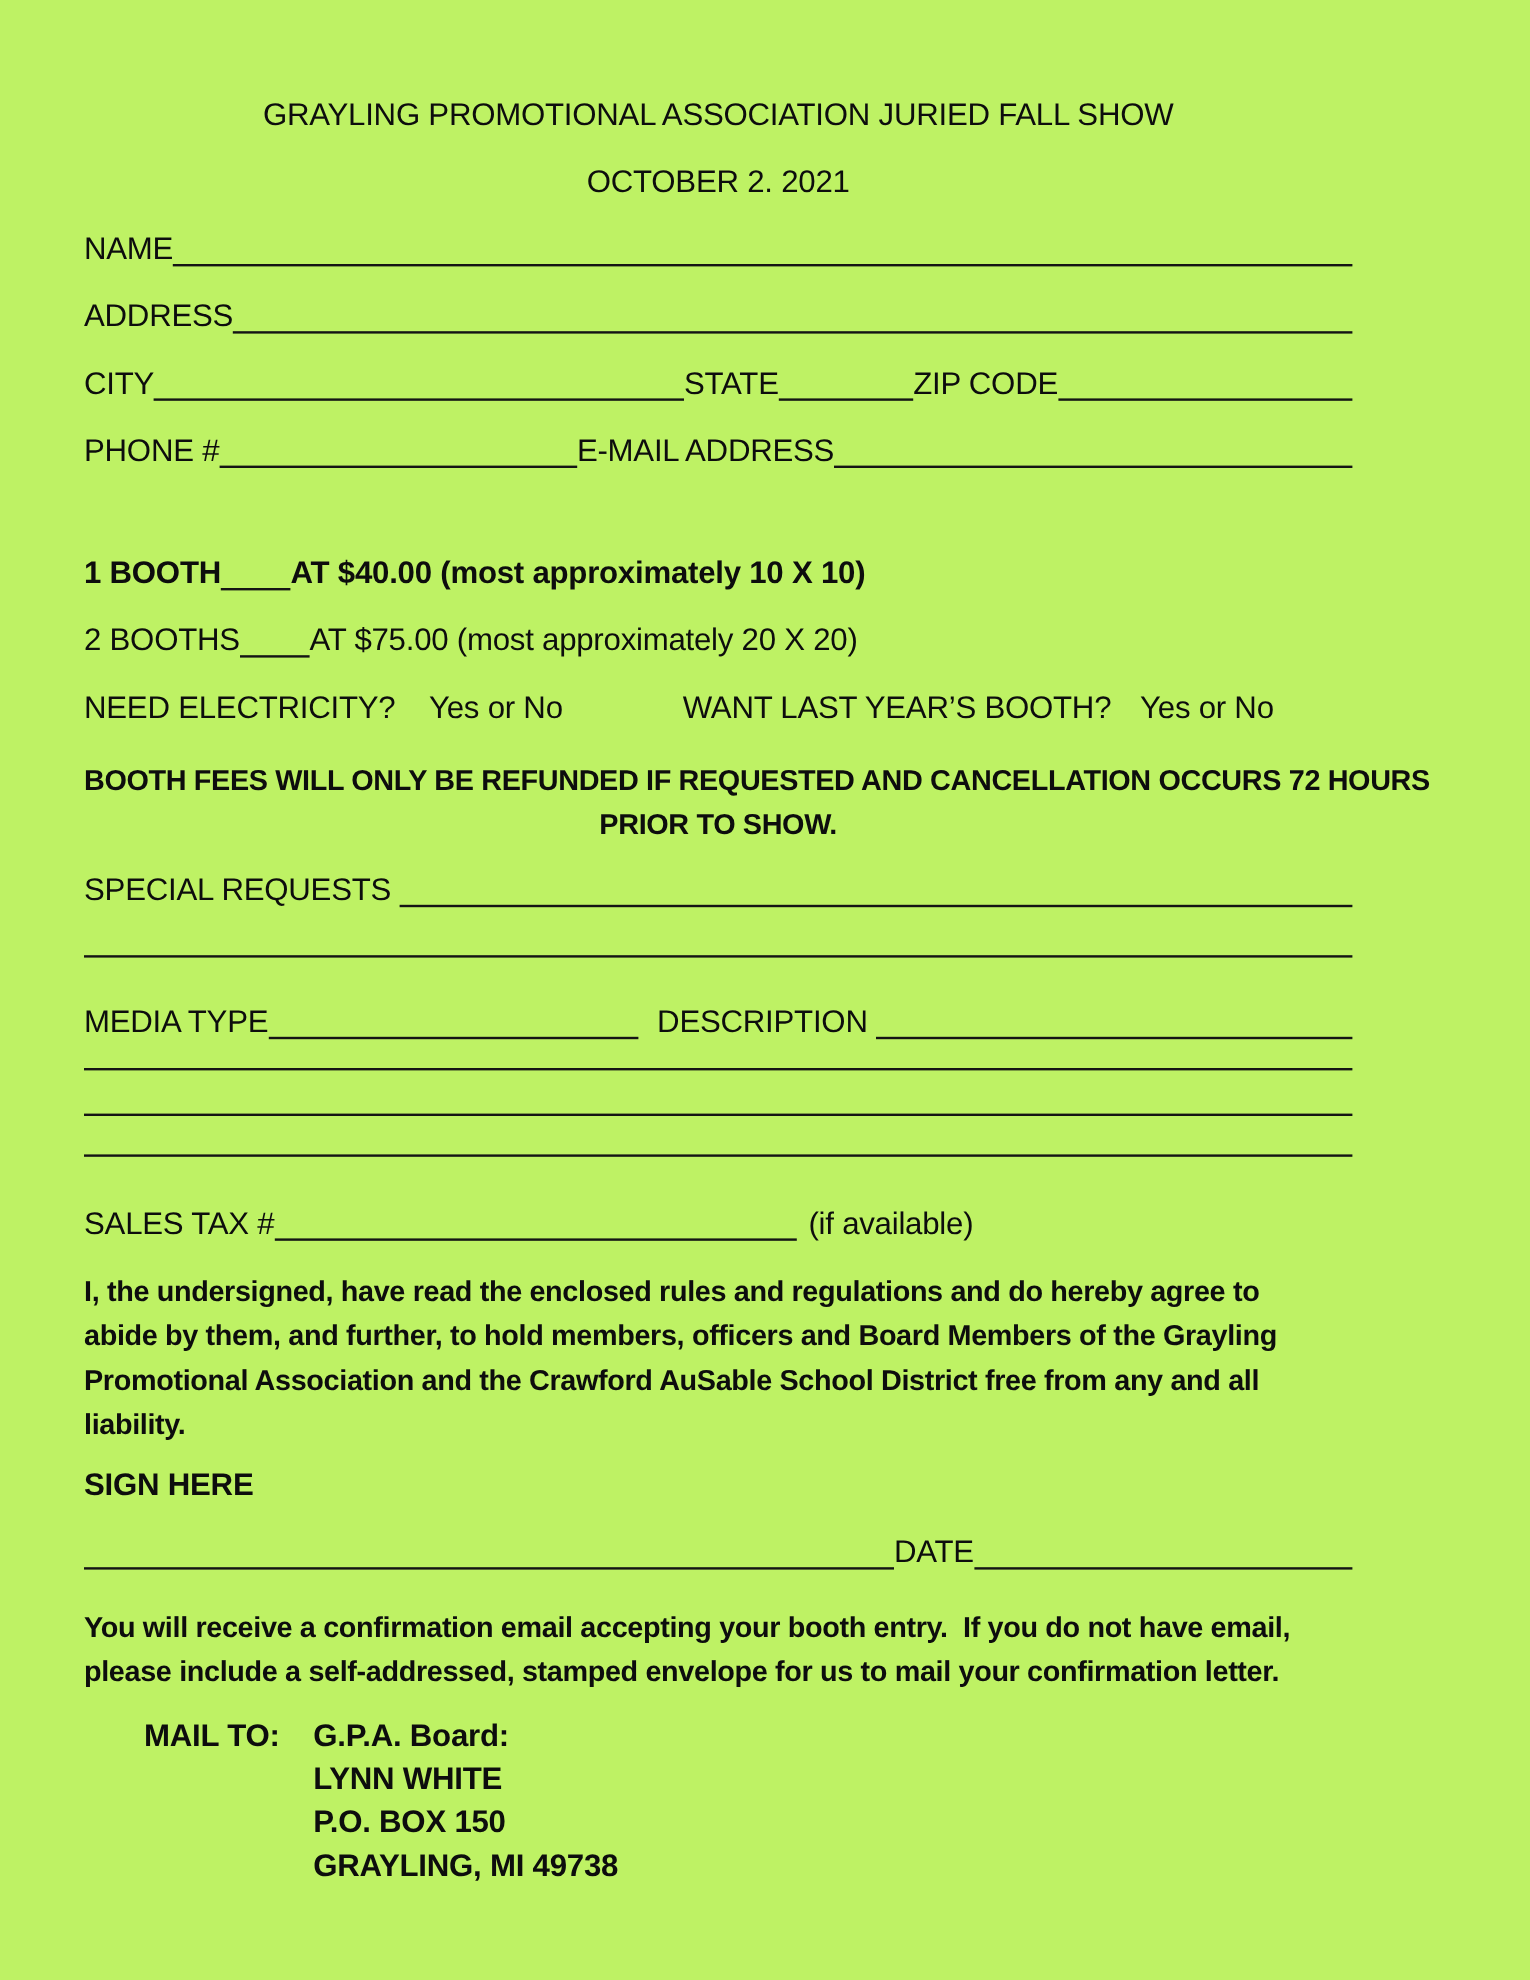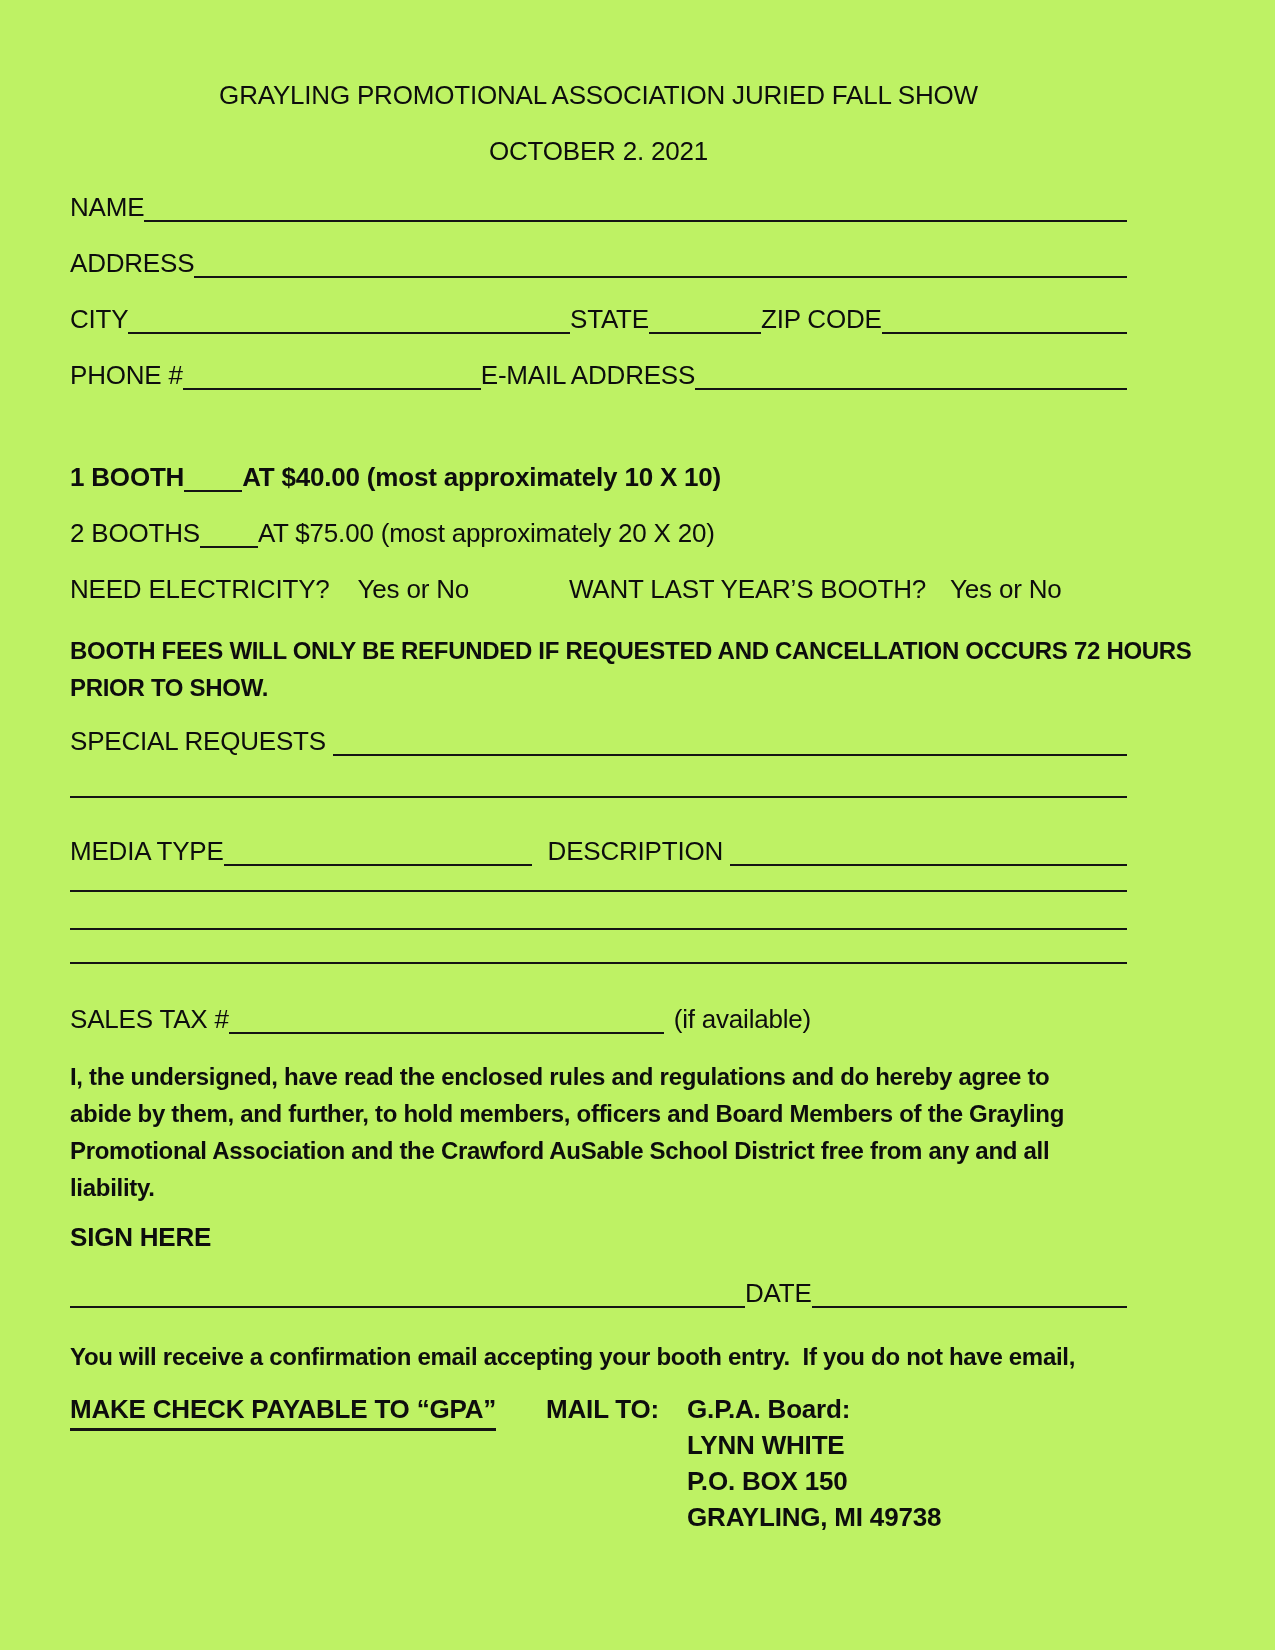--- a/index.html
+++ b/index.html
@@ -30,21 +30,21 @@
   .fill.w675 { flex: 0 0 675px; }
   .fill.grow18 { flex: 1.8 1 0; }
   .fill.grow1 { flex: 1 1 0; }
 
   .mt0 { margin-top: 0; }
   .mt8 { margin-top: 8px; }
   .mt12 { margin-top: 12px; }
   .mt16 { margin-top: 16px; }
   .mt20 { margin-top: 20px; }
   .mt24 { margin-top: 24px; }
-  .mt28 { margin-top: 28px; }
+  .mt28 { margin-top: 28px; text-align: center; }
   .mt30 { margin-top: 30px; }
   .mt38 { margin-top: 38px; justify-content: center; }
   .mt40 { margin-top: 40px; }
   .mt64 { margin-top: 72px; font-weight: bold; }
 
   .gap28 { margin-left: 28px; }
   .gap24 { margin-left: 24px; }
   .gap100 { margin-left: 100px; }
   .gap10 { margin-left: 10px; }
   .gap16 { margin-left: 16px; }
@@ -161,24 +161,24 @@
   </div>
 
   <div class="row mt26">
     <span class="fill w675"></span>
     <span class="lbl">DATE</span>
     <span class="fill"></span>
   </div>
 
   <div class="para mt30">
     <div class="pline">You will receive a confirmation email accepting your booth entry.  If you do not have email,</div>
+    <div class="pline">please include a self-addressed, stamped envelope for us to mail your confirmation letter.</div>
   </div>
 
   <div class="pay-block">
-    <span class="make-check">MAKE CHECK PAYABLE TO “GPA”</span>
     <span class="mail-to">MAIL TO:</span>
     <span class="addr">
       <div>G.P.A. Board:</div>
       <div>LYNN WHITE</div>
       <div>P.O. BOX 150</div>
       <div>GRAYLING, MI 49738</div>
     </span>
   </div>
 
 </div>

